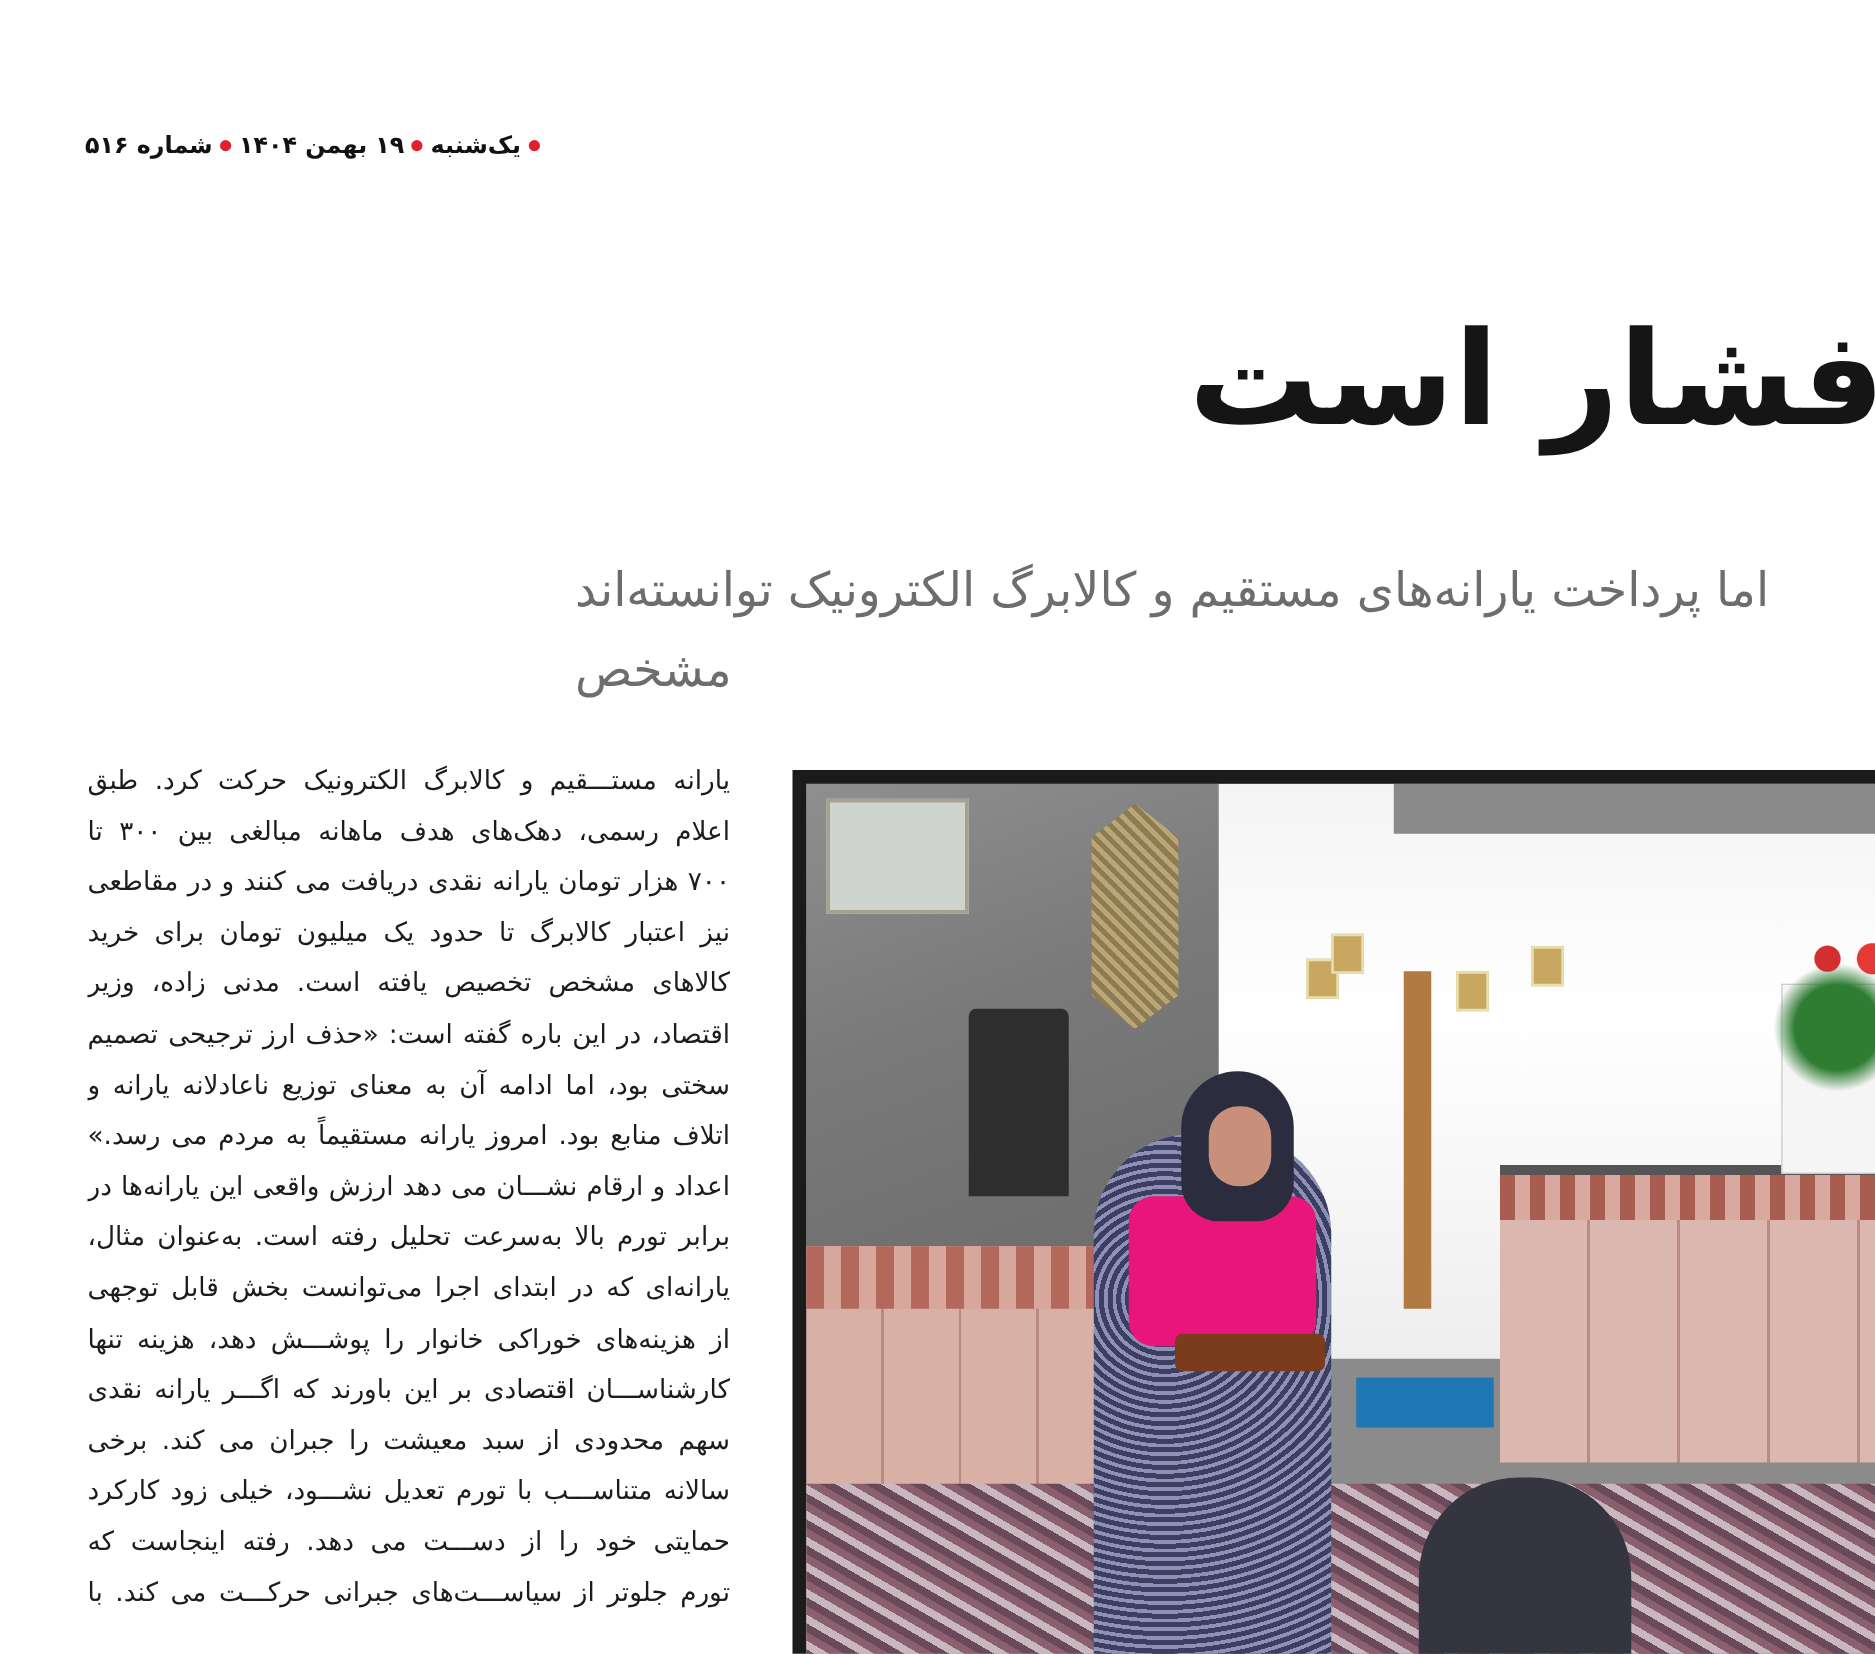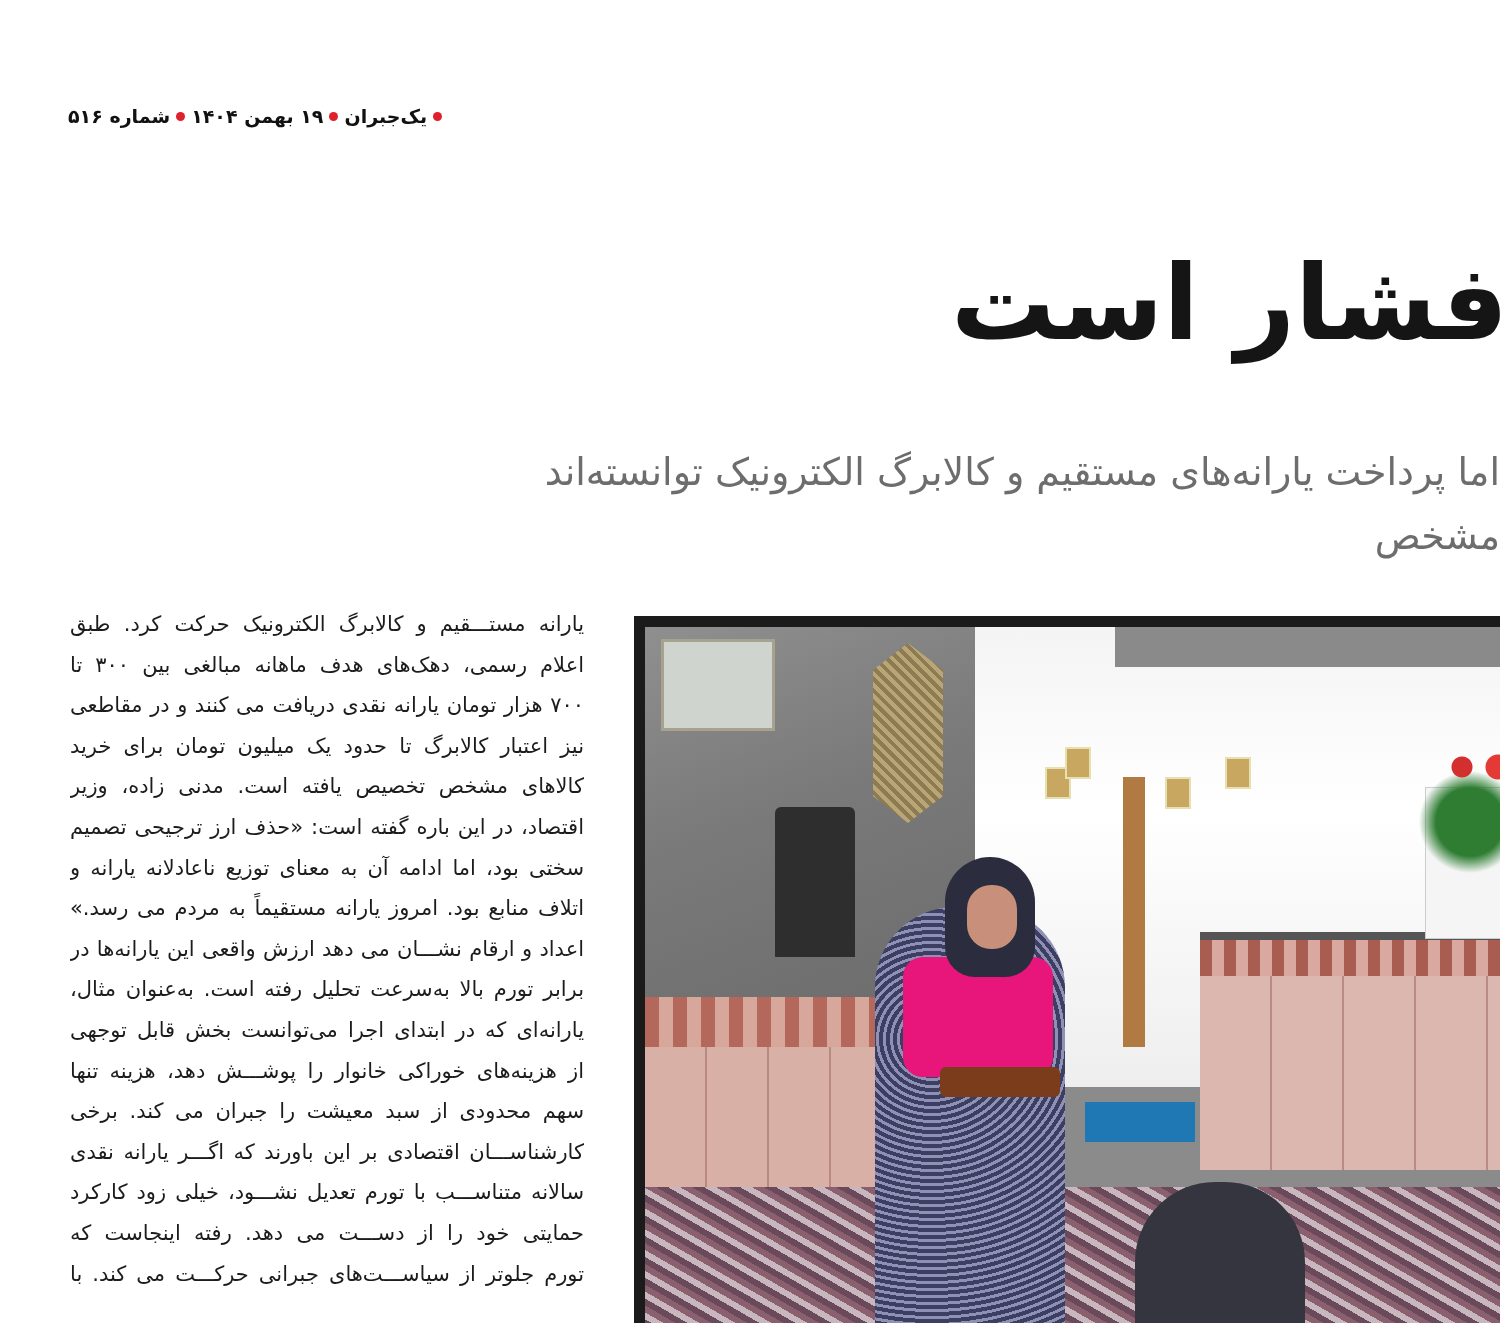--- a/index.html
+++ b/index.html
@@ -12,21 +12,21 @@
     direction:rtl; display:flex; align-items:center; gap:6px;
     font-family:"DejaVu Sans", sans-serif; font-weight:bold; font-size:19px; color:#111;
   }
   .dateline .dot { width:9px; height:9px; border-radius:50%; background:#e0202a; display:inline-block; }
   .headline {
     position:absolute; right:-8px; top:228px; direction:rtl; white-space:nowrap;
     font-family:"DejaVu Sans", sans-serif; font-weight:bold; font-size:104px; line-height:150px;
     color:#151515; letter-spacing:-2px;
   }
   .subhead {
-    position:absolute; right:0px; top:440px; width:1040px; direction:rtl; text-align:right;
+    position:absolute; right:0px; top:440px; width:1040px; direction:rtl; text-align:left;
     font-family:"DejaVu Sans", sans-serif; font-size:38px; line-height:64px; color:#6d6d6d;
     white-space:nowrap; overflow:hidden;
   }
   .subhead div { white-space:nowrap; }
   .body-col {
     position:absolute; left:70px; top:604px; width:514px; height:719px; overflow:hidden;
     direction:rtl; text-align:justify; font-family:"DejaVu Sans", sans-serif;
     font-size:21px; line-height:40.6px; color:#1c1c1c;
   }
   .body-col .line { white-space:nowrap; text-align:justify; text-align-last:justify; height:40.6px; overflow:hidden; }
@@ -65,21 +65,21 @@
   .p-plant { position:absolute; left:770px; top:130px; width:110px; height:130px; background:radial-gradient(circle,#2e7d32 0 40%,transparent 60%); }
   .p-flowers { position:absolute; left:790px; top:120px; width:90px; height:40px; background:radial-gradient(circle at 30% 50%,#d32f2f 0 10px,transparent 11px),radial-gradient(circle at 70% 50%,#e53935 0 12px,transparent 13px); }
   .p-fridge { position:absolute; left:780px; top:160px; width:110px; height:150px; background:#f5f5f5; border:1px solid #ccc; }
   .p-sticker { position:absolute; width:22px; height:28px; background:#c8a860; border:2px solid #e8e0b0; }
 </style>
 </head>
 <body>
 
 <div class="dateline">
   <span class="dot"></span>
-  <span>یک‌جبران</span>
+  <span>یک‌شنبه</span>
   <span class="dot"></span>
   <span>۱۹ بهمن ۱۴۰۴</span>
   <span class="dot"></span>
   <span>شماره ۵۱۶</span>
 </div>
 
 <div class="headline">فشار است</div>
 
 <div class="subhead">
   <div>اما پرداخت یارانه‌های مستقیم و کالابرگ الکترونیک توانسته‌اند</div>
@@ -92,22 +92,22 @@
   <div class="line">۷۰۰ هزار تومان یارانه نقدی دریافت می کنند و در مقاطعی</div>
   <div class="line">نیز اعتبار کالابرگ تا حدود یک میلیون تومان برای خرید</div>
   <div class="line">کالاهای مشخص تخصیص یافته است. مدنی زاده، وزیر</div>
   <div class="line">اقتصاد، در این باره گفته است: «حذف ارز ترجیحی تصمیم</div>
   <div class="line">سختی بود، اما ادامه آن به معنای توزیع ناعادلانه یارانه و</div>
   <div class="line">اتلاف منابع بود. امروز یارانه مستقیماً به مردم می رسد.»</div>
   <div class="line">اعداد و ارقام نشـــان می دهد ارزش واقعی این یارانه‌ها در</div>
   <div class="line">برابر تورم بالا به‌سرعت تحلیل رفته است. به‌عنوان مثال،</div>
   <div class="line">یارانه‌ای که در ابتدای اجرا می‌توانست بخش قابل توجهی</div>
   <div class="line">از هزینه‌های خوراکی خانوار را پوشـــش دهد، هزینه تنها</div>
+  <div class="line">کارشناســـان اقتصادی بر این باورند که اگـــر یارانه نقدی</div>
   <div class="line">سهم محدودی از سبد معیشت را جبران می کند. برخی</div>
-  <div class="line">کارشناســـان اقتصادی بر این باورند که اگـــر یارانه نقدی</div>
   <div class="line">سالانه متناســـب با تورم تعدیل نشـــود، خیلی زود کارکرد</div>
   <div class="line">حمایتی خود را از دســـت می دهد. رفته اینجاست که</div>
   <div class="line">تورم جلوتر از سیاســـت‌های جبرانی حرکـــت می کند. با</div>
 </div>
 
 <div class="photo-frame">
   <div class="photo" title="زن با سینی چای در خانه روستایی">
     <div class="p-wall-left"></div>
     <div class="p-wall-right"></div>
     <div class="p-ceiling"></div>

